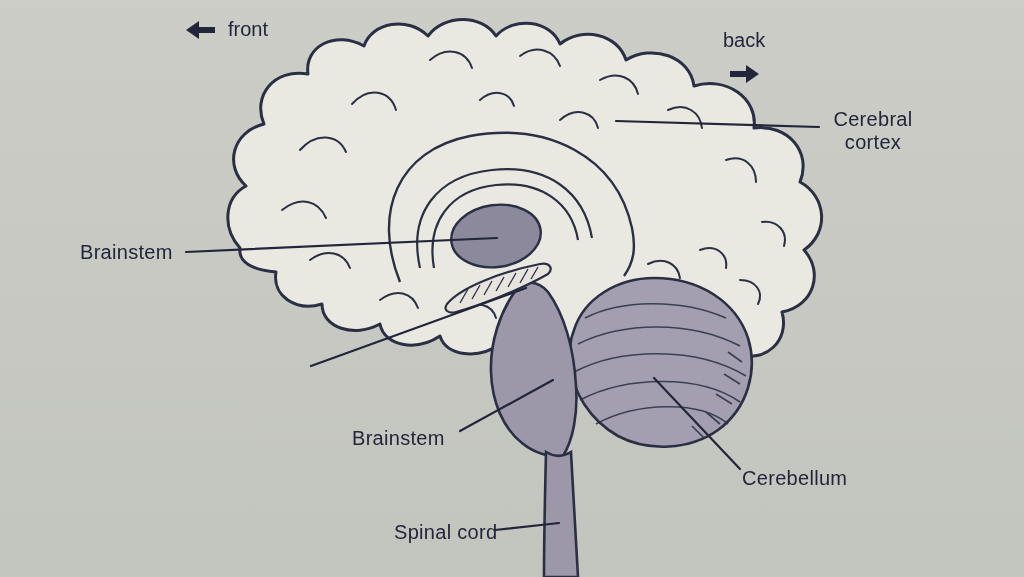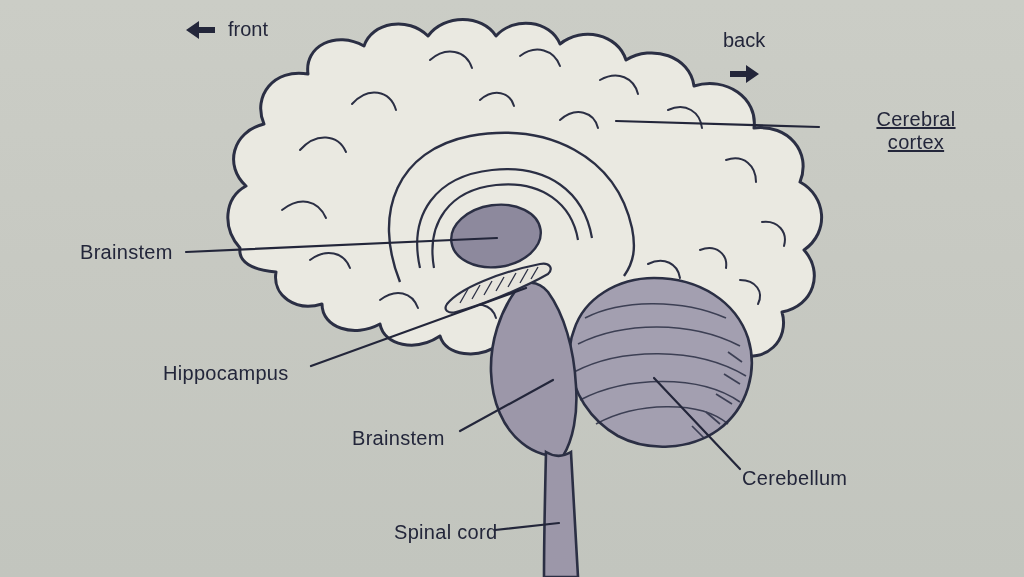--- a/index.html
+++ b/index.html
@@ -177,26 +177,25 @@
 
   <div class="orientation" style="left:723px; top:29px;flex-direction:column;">
     <span>back</span>
     <span class="arrow-icon">
       <svg width="29" height="18" viewBox="0 0 29 18">
         <path d="M0 6 L16 6 L16 0 L29 9 L16 18 L16 12 L0 12 Z" fill="#23263a"></path>
       </svg>
     </span>
   </div>
 
-  <div class="label multiline" style="left:868px; top:108px; width:96px;text-decoration:underline;">Cerebral
+  <div class="label multiline" style="left:825px; top:108px; width:96px;">Cerebral
 cortex</div>
 
   <div class="label" style="left:80px; top:241px;">Brainstem</div>
 
-  <div class="label" style="left:163px; top:362px;">Hippocampus</div>
 
   <div class="label" style="left:352px; top:427px;">Brainstem</div>
 
   <div class="label" style="left:394px; top:521px;">Spinal cord</div>
 
   <div class="label" style="left:742px; top:467px;">Cerebellum</div>
 
 </div>
 
 </body></html>

